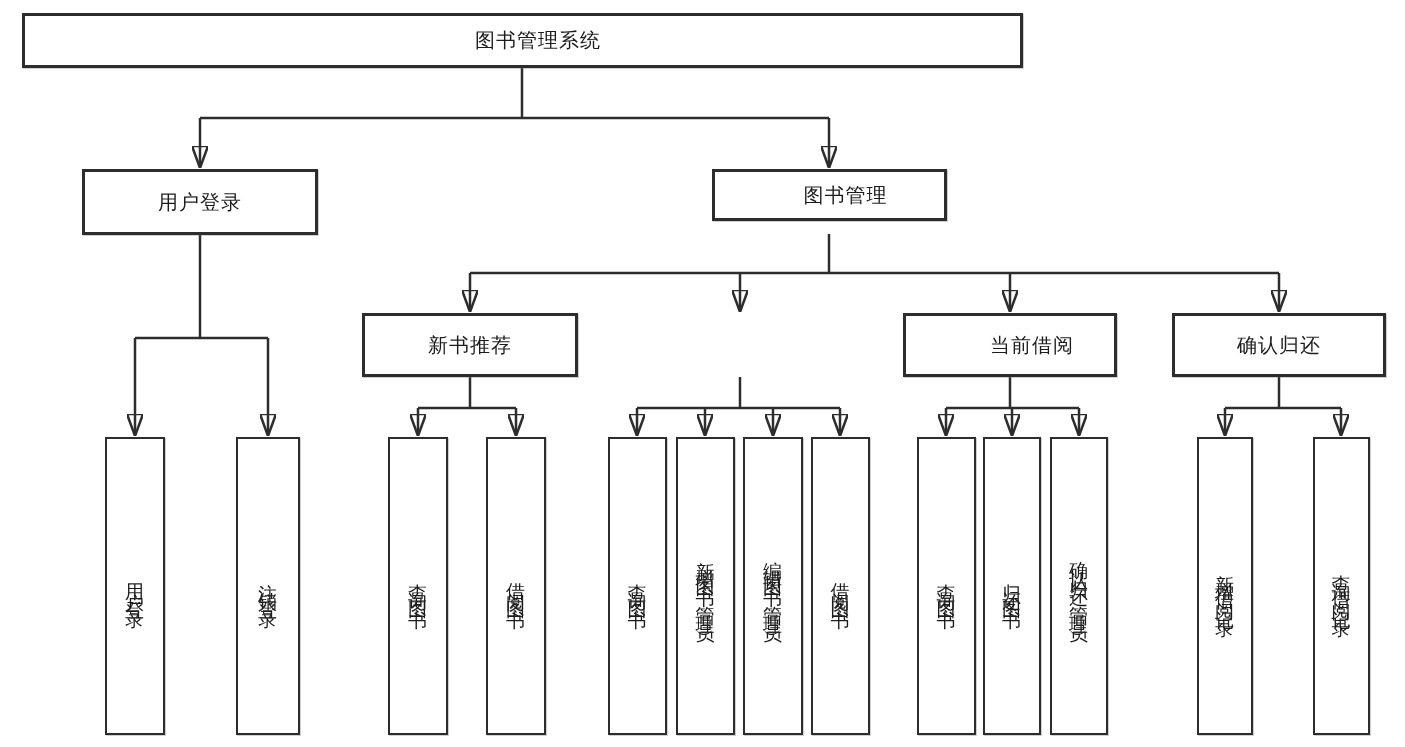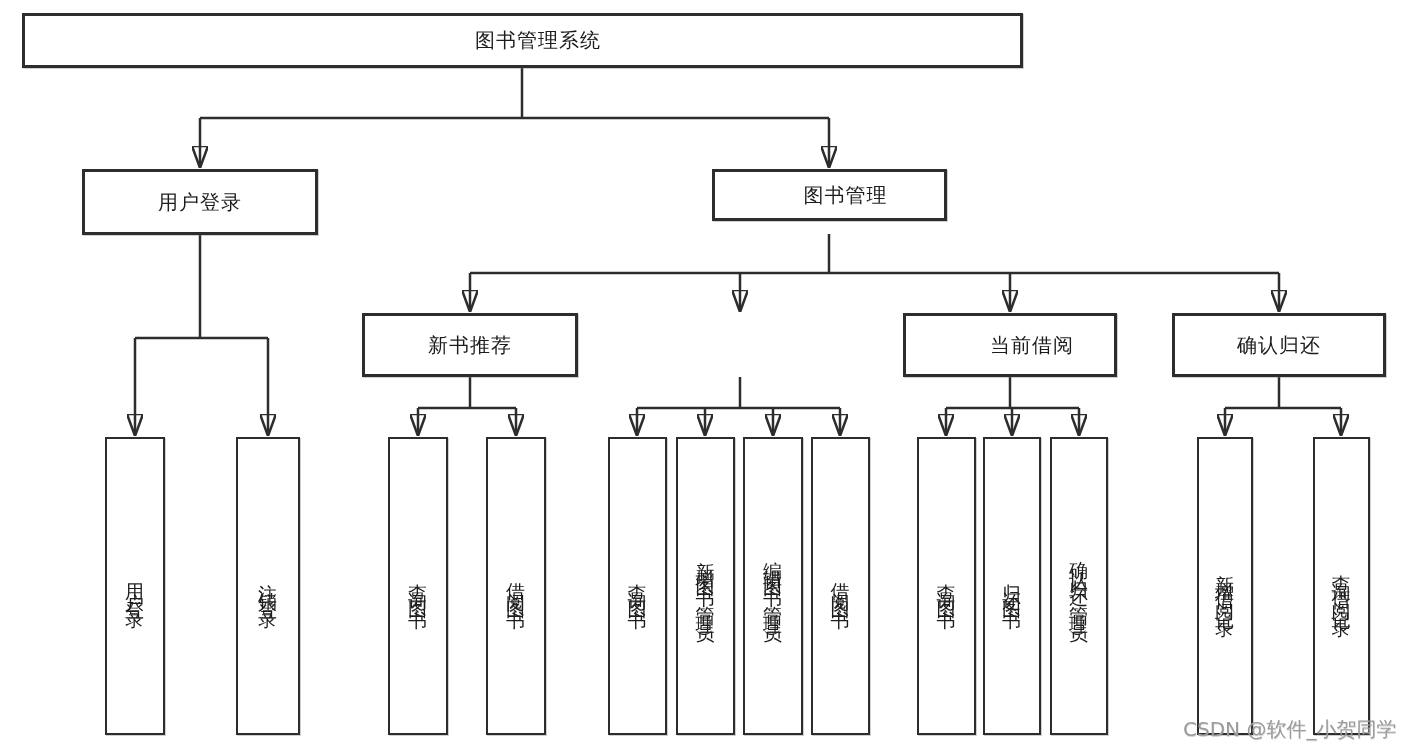--- a/index.html
+++ b/index.html
@@ -173,15 +173,14 @@
     <span class="vtext">确认归还（管理员）</span>
   </div>
 
   <div class="box leaf" style="left:1197px;top:437px;width:56px;height:298px;">
     <span class="vtext">新增借阅记录</span>
   </div>
   <div class="box leaf" style="left:1313px;top:437px;width:57px;height:298px;">
     <span class="vtext">查询借阅记录</span>
   </div>
 
-  <div class="watermark">CSDN @软件_小贺同学</div>
 
 </div>
 
 </body></html>

